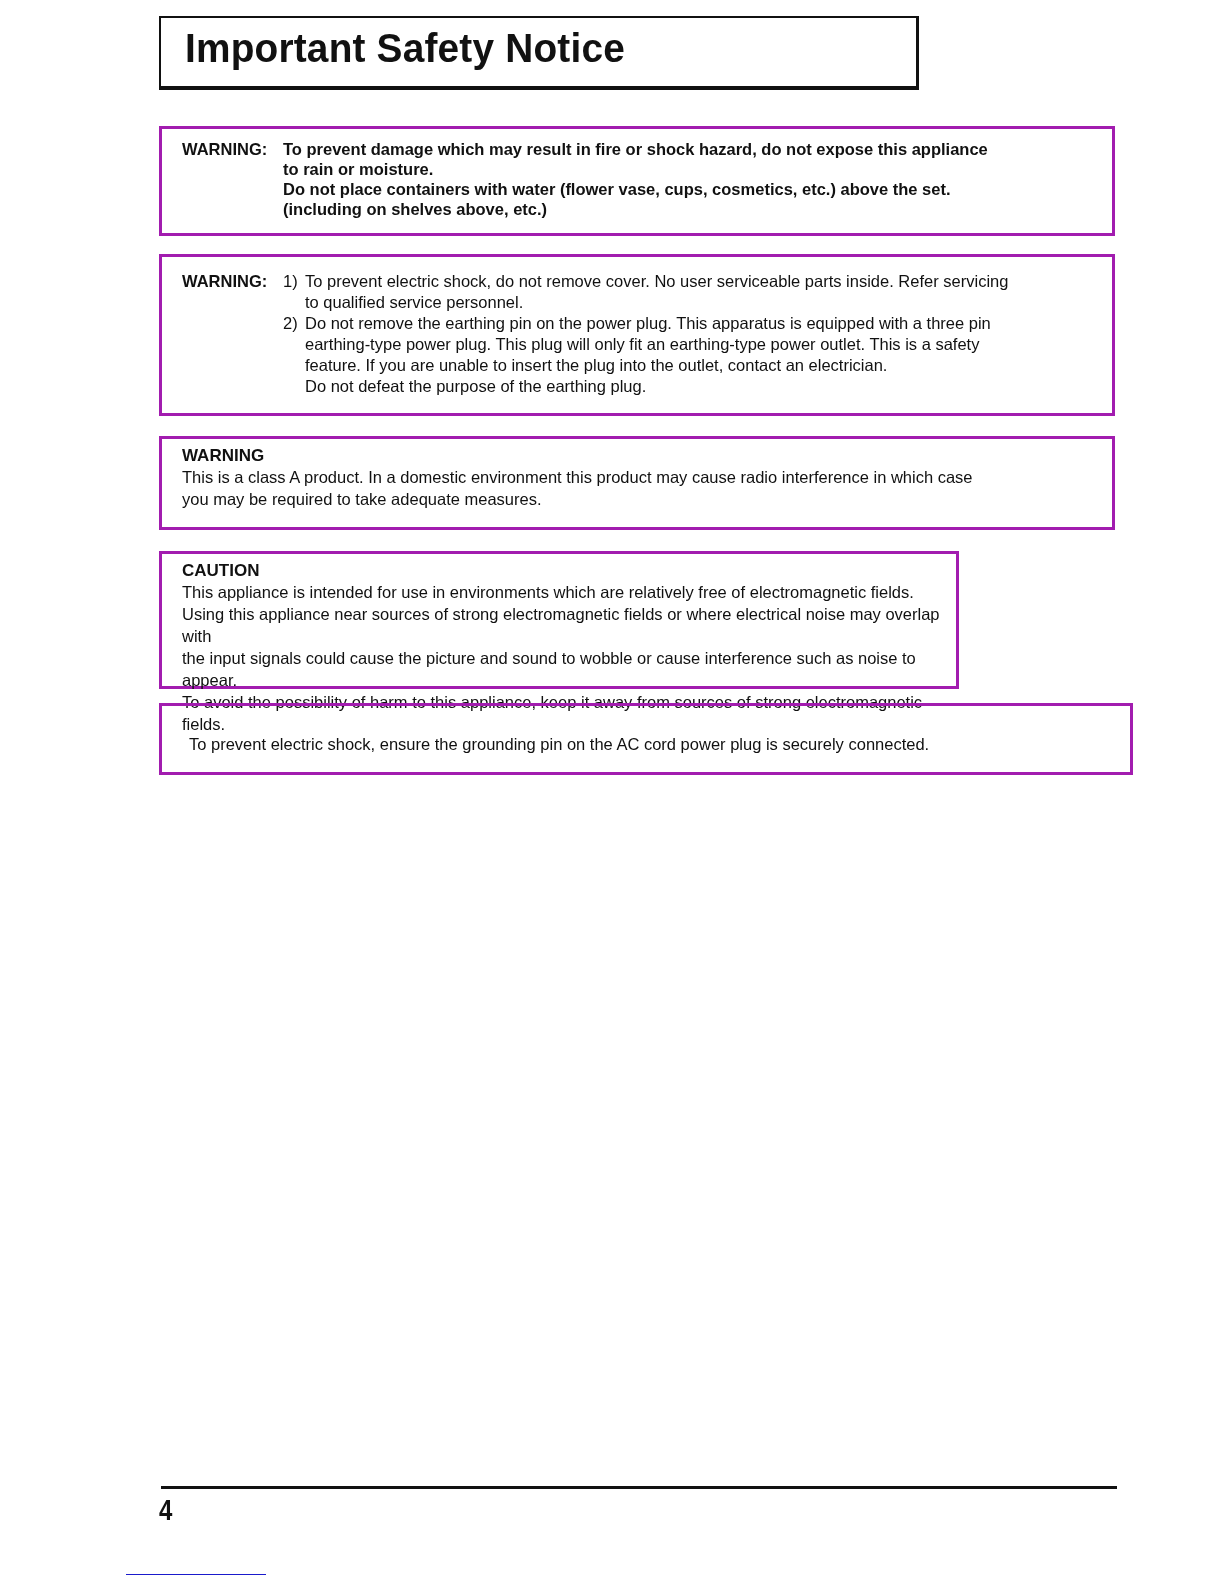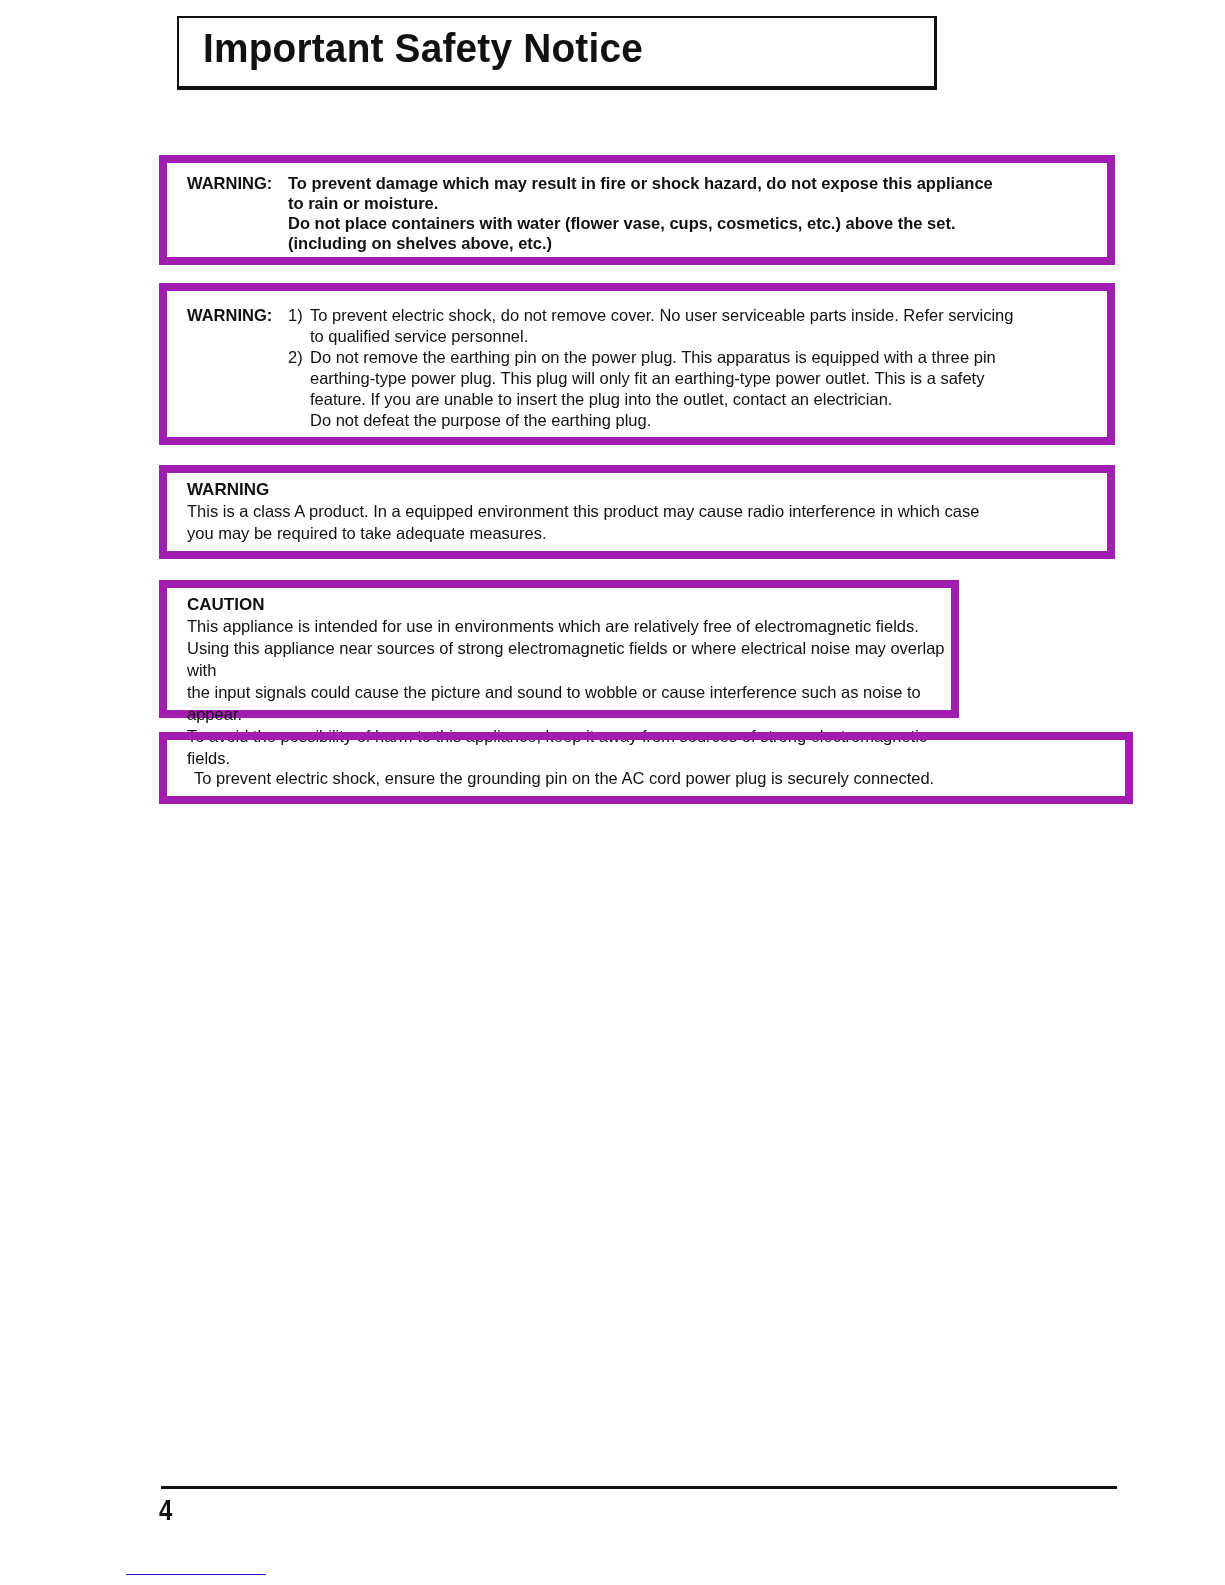--- a/index.html
+++ b/index.html
@@ -10,21 +10,21 @@
     body {
       width: 1225px;
       height: 1585px;
       position: relative;
       overflow: hidden;
       font-family: "Liberation Sans", sans-serif;
       color: #111111;
     }
     .title-box {
       position: absolute;
-      left: 177px;
+      left: 159px;
       top: 16px;
       width: 760px;
       height: 74px;
       border-left: 2px solid #111;
       border-top: 2px solid #111;
       border-right: 3px solid #111;
       border-bottom: 4px solid #111;
       box-sizing: border-box;
     }
     .title-text {
@@ -32,25 +32,24 @@
       left: 24px;
       top: 8px;
       font-size: 40px;
       font-weight: bold;
       letter-spacing: 0.2px;
       transform: scaleX(0.97);
       transform-origin: left top;
     }
     .notice-box {
       position: absolute;
-      border: 8px solid #a21caf;
+      border: 3px solid #a21caf;
       box-sizing: border-box;
       font-size: 16.5px;
       line-height: 21px;
-      margin-top: 29px;
     }
     .box1 { left: 159px; top: 126px; width: 956px; height: 110px; }
     .box2 { left: 159px; top: 254px; width: 956px; height: 162px; }
     .box3 { left: 159px; top: 436px; width: 956px; height: 94px; }
     .box4 { left: 159px; top: 551px; width: 800px; height: 138px; }
     .box5 { left: 159px; top: 703px; width: 974px; height: 72px; }
 
     .b1-inner {
       position: absolute;
       left: 20px;
@@ -168,21 +167,21 @@
     <div class="b2-item">
       <span class="b2-num"></span>
       <span class="b2-body">Do not defeat the purpose of the earthing plug.</span>
     </div>
   </div>
 </div>
 
 <div class="notice-box box3">
   <div class="b3-inner">
     <div class="box-heading">WARNING</div>
-    <div>This is a class A product. In a equipped environment this product may cause radio interference in which case</div>
+    <div>This is a class A product. In a domestic environment this product may cause radio interference in which case</div>
     <div>you may be required to take adequate measures.</div>
   </div>
 </div>
 
 <div class="notice-box box4">
   <div class="b4-inner">
     <div class="box-heading">CAUTION</div>
     <div>This appliance is intended for use in environments which are relatively free of electromagnetic fields.</div>
     <div>Using this appliance near sources of strong electromagnetic fields or where electrical noise may overlap with</div>
     <div>the input signals could cause the picture and sound to wobble or cause interference such as noise to appear.</div>

